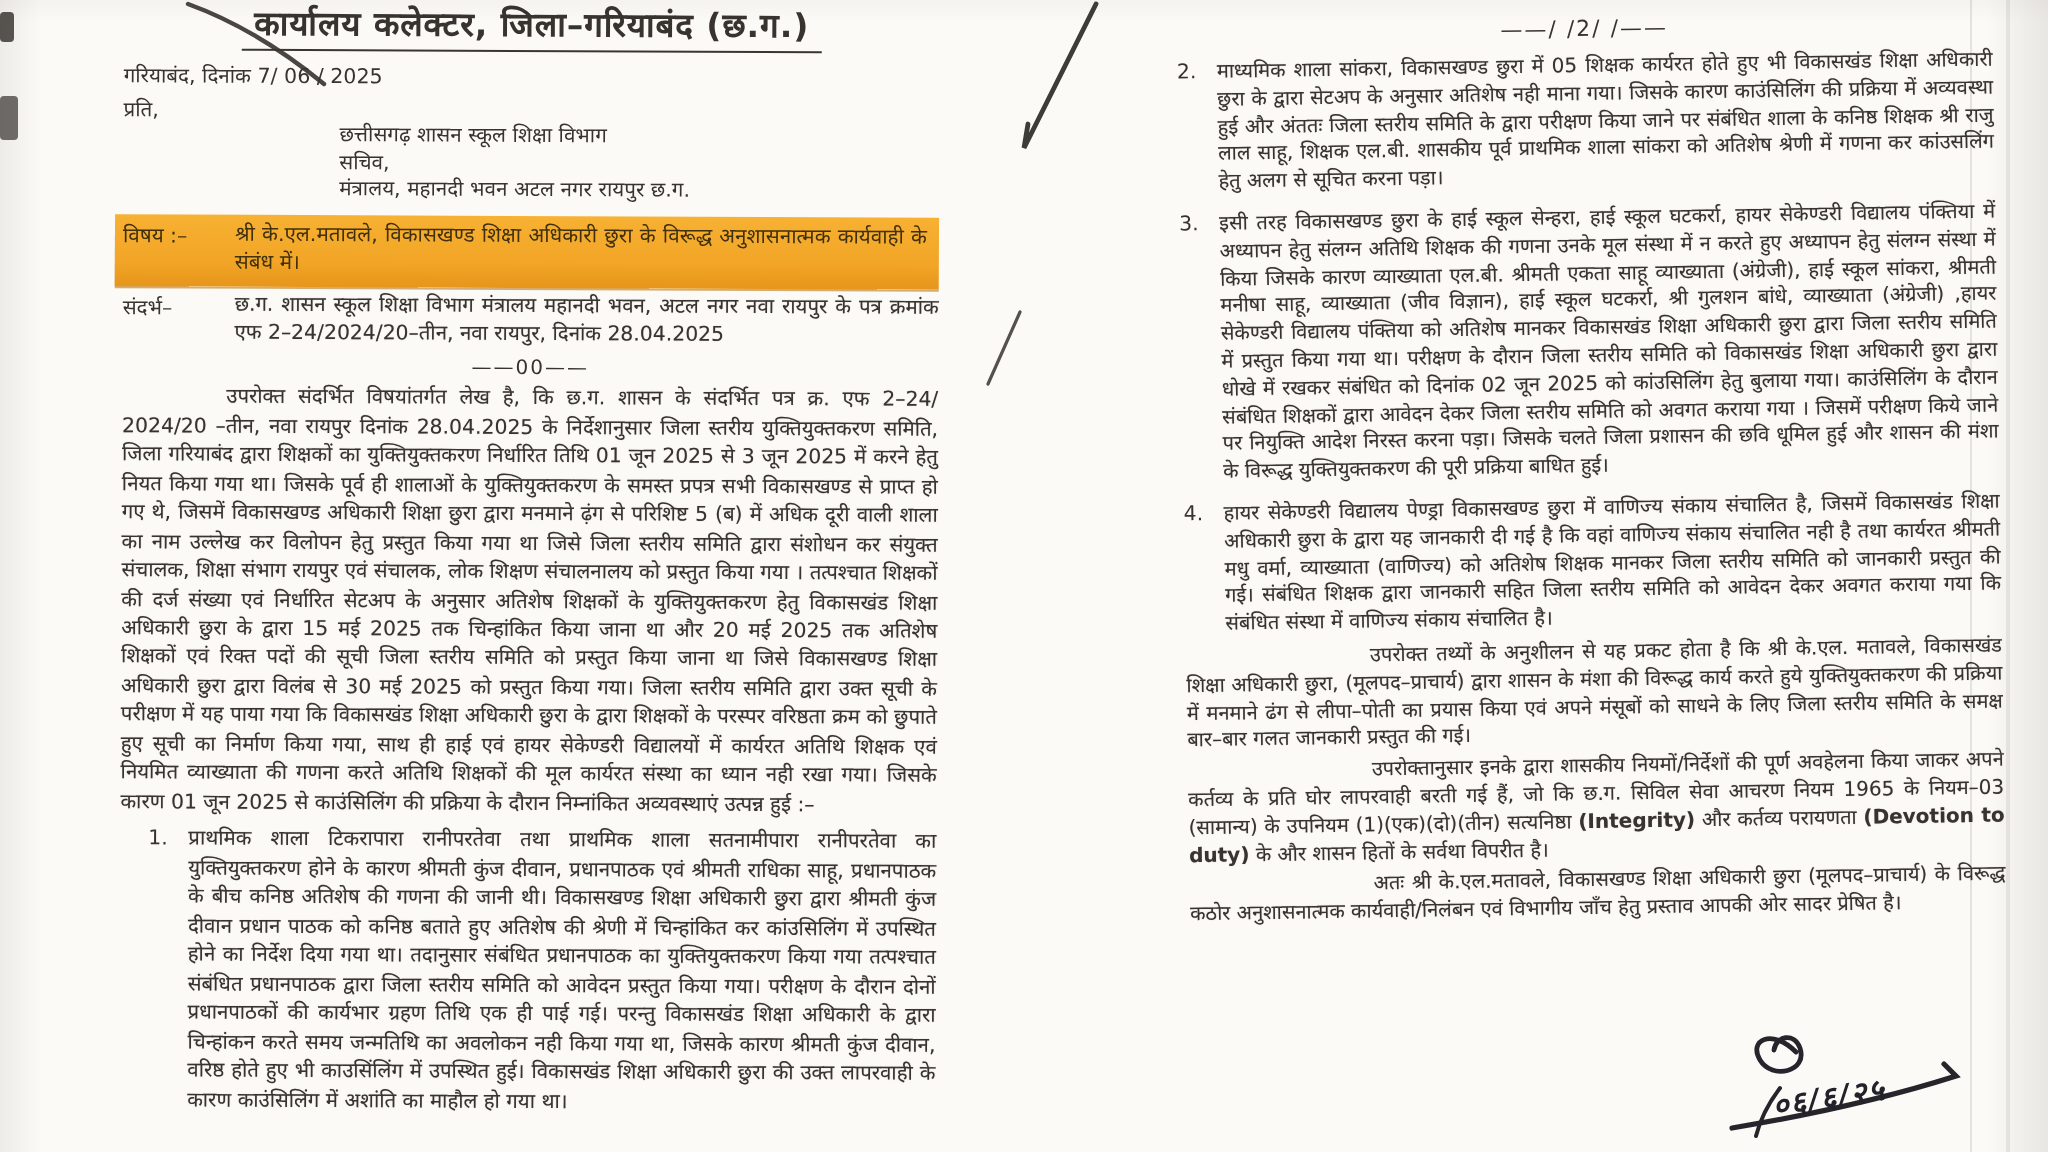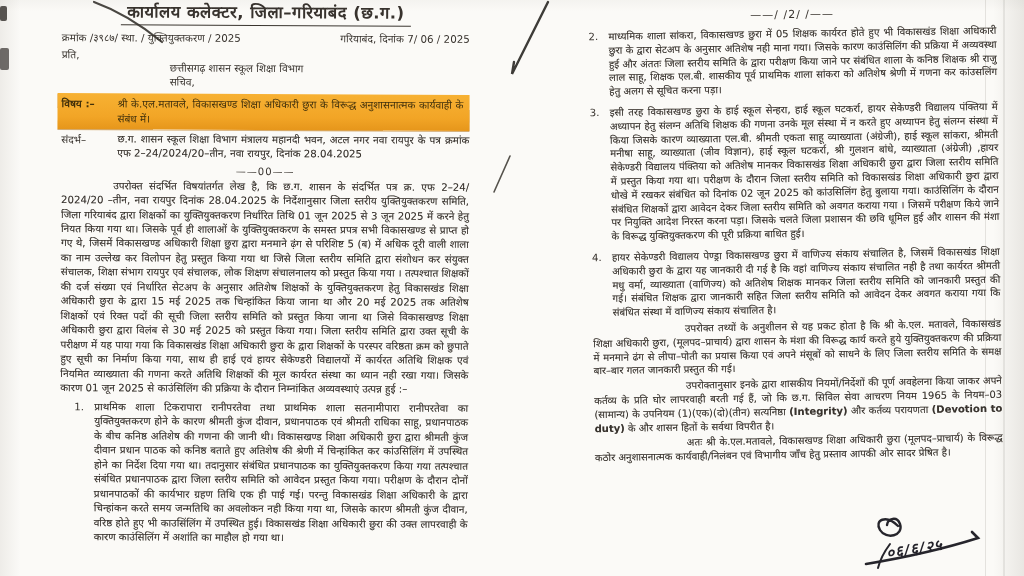--- a/index.html
+++ b/index.html
@@ -33,21 +33,21 @@
   .doc-title span{display:inline-block;font-size:16.5px;font-weight:bold;
     letter-spacing:.5px;border-bottom:1.6px solid #3a352f;padding:0 6px 2px 6px;}
 
   .meta-row{display:flex;justify-content:space-between;font-size:10.3px;margin-bottom:3px;}
   .to-label{font-size:10.3px;}
   .addr{margin-left:108px;font-size:10.3px;line-height:1.32;}
 
   .subject-row{display:flex;gap:6px;margin:5px 0 2px -4px;padding:3px 6px 4px 4px;
     background:linear-gradient(180deg,#f7b133 0%,#f2a526 65%,#e6961b 100%);
     box-shadow:0 1px 0 rgba(180,110,10,.55);}
-  .subject-row .lbl{width:50px;flex:none;font-weight:bold;font-size:10.3px;color:#42300a;}
+  .subject-row .lbl{width:50px;flex:none;font-weight:normal;font-size:10.3px;color:#42300a;}
   .subject-row .val{flex:1;font-size:10.3px;line-height:1.4;text-align:justify;color:#40300c;}
 
   .ref-row{display:flex;gap:6px;margin:3px 0 1px 0;}
   .ref-row .lbl{width:50px;flex:none;font-size:10.3px;}
   .ref-row .val{flex:1;font-size:10.2px;line-height:1.4;text-align:justify;}
 
   .divider{text-align:center;font-size:10px;letter-spacing:1px;margin:4px 0 3px 0;}
 
   .indent1{text-indent:52px;margin:0 0 3px 0;}
   .item{display:flex;margin:4px 0 0 14px;}
@@ -88,29 +88,29 @@
   <path d="M22 4 L 6 40" stroke="#55524c" stroke-width="1.6" fill="none" stroke-linecap="round"></path>
 </svg>
 
 <div class="page page1">
   <div class="tilt1">
     <div class="doc-title">
       <span>कार्यालय कलेक्टर, जिला–गरियाबंद (छ.ग.)</span>
     </div>
 
     <div class="meta-row">
-      <span>क्रमांक /३९८७/ स्था. / युक्तियुक्तकरण / 2025</span>
       <span>गरियाबंद, दिनांक 7/ 06 / 2025</span>
     </div>
 
     <div class="to-label">प्रति,</div>
 
     <div class="addr">
       <div>छत्तीसगढ़ शासन स्कूल शिक्षा विभाग</div>
       <div>सचिव,</div>
+      <div>मंत्रालय, महानदी भवन अटल नगर रायपुर छ.ग.</div>
     </div>
 
     <div class="subject-row">
       <span class="lbl">विषय :–</span>
       <span class="val">श्री के.एल.मतावले, विकासखण्ड शिक्षा अधिकारी छुरा के विरूद्ध अनुशासनात्मक कार्यवाही के संबंध में।</span>
     </div>
 
     <div class="ref-row">
       <span class="lbl">संदर्भ–</span>
       <span class="val txt">छ.ग. शासन स्कूल शिक्षा विभाग मंत्रालय महानदी भवन, अटल नगर नवा रायपुर के पत्र क्रमांक एफ 2–24/2024/20–तीन, नवा रायपुर, दिनांक 28.04.2025</span>

